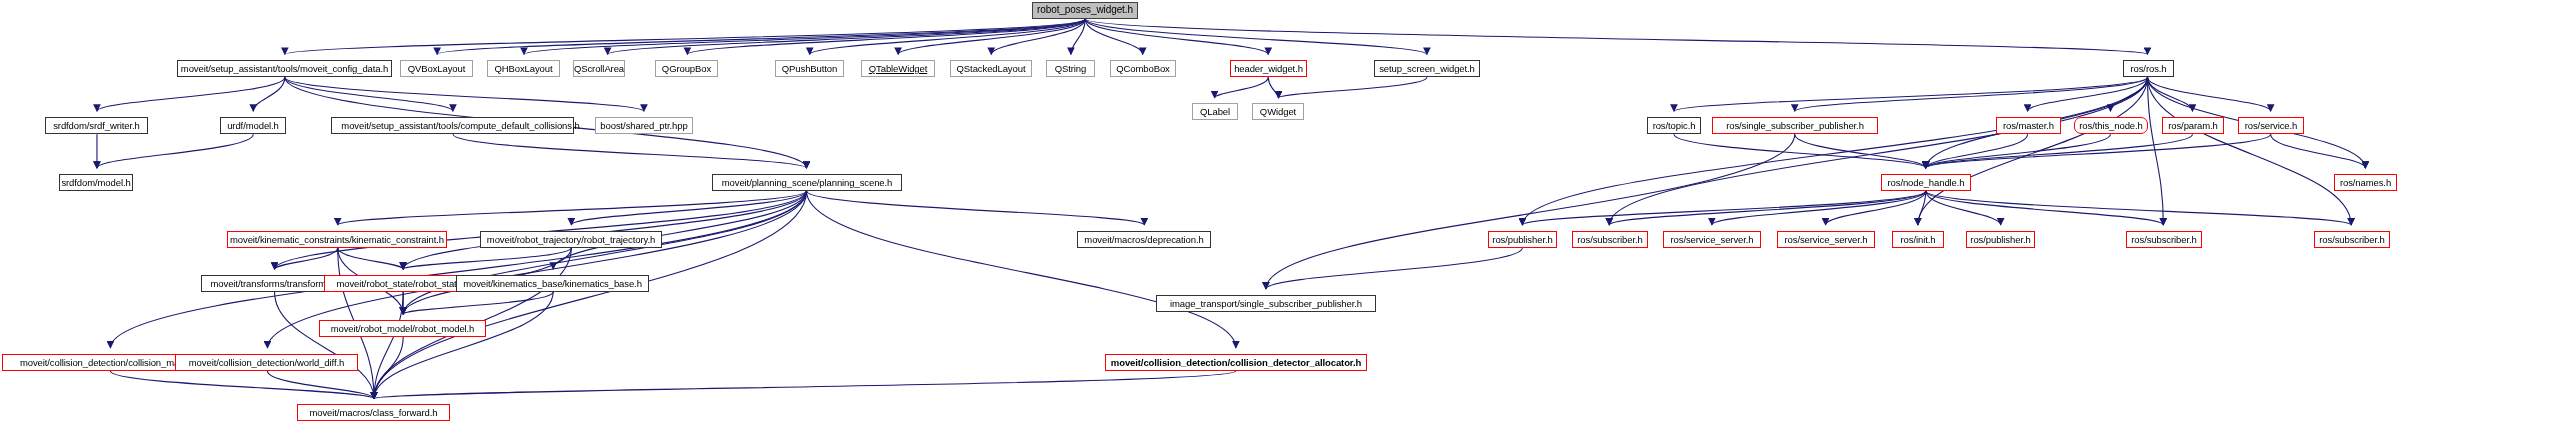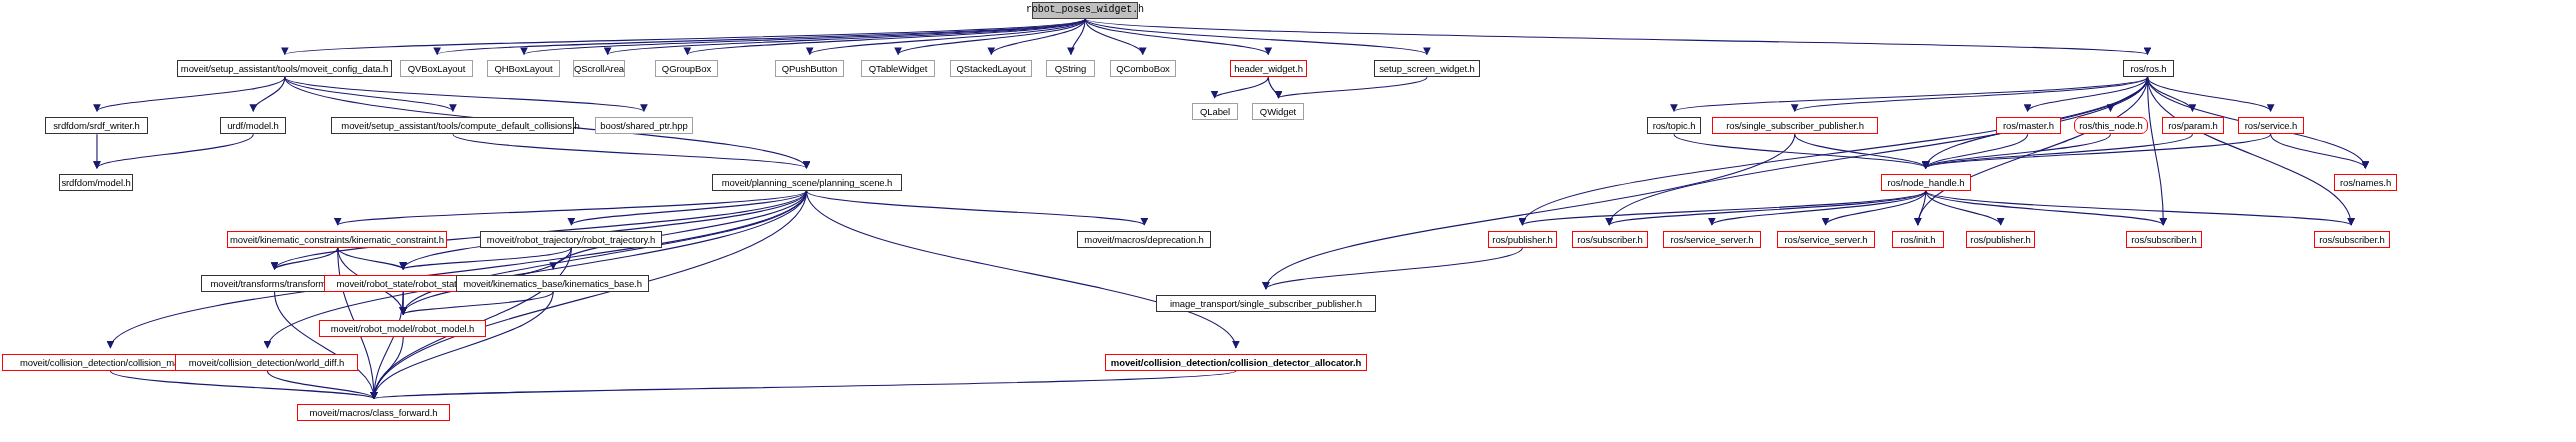--- a/index.html
+++ b/index.html
@@ -141,28 +141,28 @@
         <path d="M 2439 242 C 2439 264.5, 2312 269.5, 2312 285" marker-end="url(#arrow)"></path>
         <path d="M 2439 242 C 2439 264.5, 2429 269.5, 2429 285" marker-end="url(#arrow)"></path>
         <path d="M 2439 242 C 2439 264.5, 2534 269.5, 2534 285" marker-end="url(#arrow)"></path>
         <path d="M 2439 242 C 2439 264.5, 2740 269.5, 2740 285" marker-end="url(#arrow)"></path>
         <path d="M 2439 242 C 2439 264.5, 2978 269.5, 2978 285" marker-end="url(#arrow)"></path>
         <path d="M 2273 170 C 2273 261.35, 1603 281.65, 1603 366" marker-end="url(#arrow)"></path>
         <path d="M 1928 314 C 1928 340.55, 1603 346.45, 1603 366" marker-end="url(#arrow)"></path>
       </g>
   </svg>
   <div id="node-layer">
-      <div class="node root" style="left: 1032px; top: 1.6px; width: 106px; font-family: Liberation Mono, monospace;">robot_poses_widget.h</div>
+      <div class="node root" style="left: 1032px; top: 1.6px; width: 106px;">robot_poses_widget.h</div>
       <div class="node solid" style="left: 177px; top: 60px; width: 215px;">moveit/setup_assistant/tools/moveit_config_data.h</div>
       <div class="node grey" style="left: 400px; top: 60px; width: 73px;">QVBoxLayout</div>
       <div class="node grey" style="left: 487px; top: 60px; width: 73px;">QHBoxLayout</div>
       <div class="node grey" style="left: 573px; top: 60px; width: 52px;">QScrollArea</div>
       <div class="node grey" style="left: 655px; top: 60px; width: 63px;">QGroupBox</div>
       <div class="node grey" style="left: 775px; top: 60px; width: 69px;">QPushButton</div>
-      <div class="node grey" style="left: 861px; top: 60px; width: 74px;">QTableWidget</div>
+      <div class="node grey" style="left: 861px; top: 60px; width: 74px; text-decoration: underline;">QTableWidget</div>
       <div class="node grey" style="left: 950px; top: 60px; width: 82px;">QStackedLayout</div>
       <div class="node grey" style="left: 1046px; top: 60px; width: 49px;">QString</div>
       <div class="node grey" style="left: 1110px; top: 60px; width: 66px;">QComboBox</div>
       <div class="node red" style="left: 1230px; top: 60px; width: 77px;">header_widget.h</div>
       <div class="node solid" style="left: 1374px; top: 60px; width: 106px;">setup_screen_widget.h</div>
       <div class="node solid" style="left: 2123px; top: 60px; width: 51px;">ros/ros.h</div>
       <div class="node grey" style="left: 1192px; top: 103px; width: 46px;">QLabel</div>
       <div class="node grey" style="left: 1252px; top: 103px; width: 52px;">QWidget</div>
       <div class="node solid" style="left: 45px; top: 117px; width: 103px;">srdfdom/srdf_writer.h</div>
       <div class="node solid" style="left: 220px; top: 117px; width: 66px;">urdf/model.h</div>

